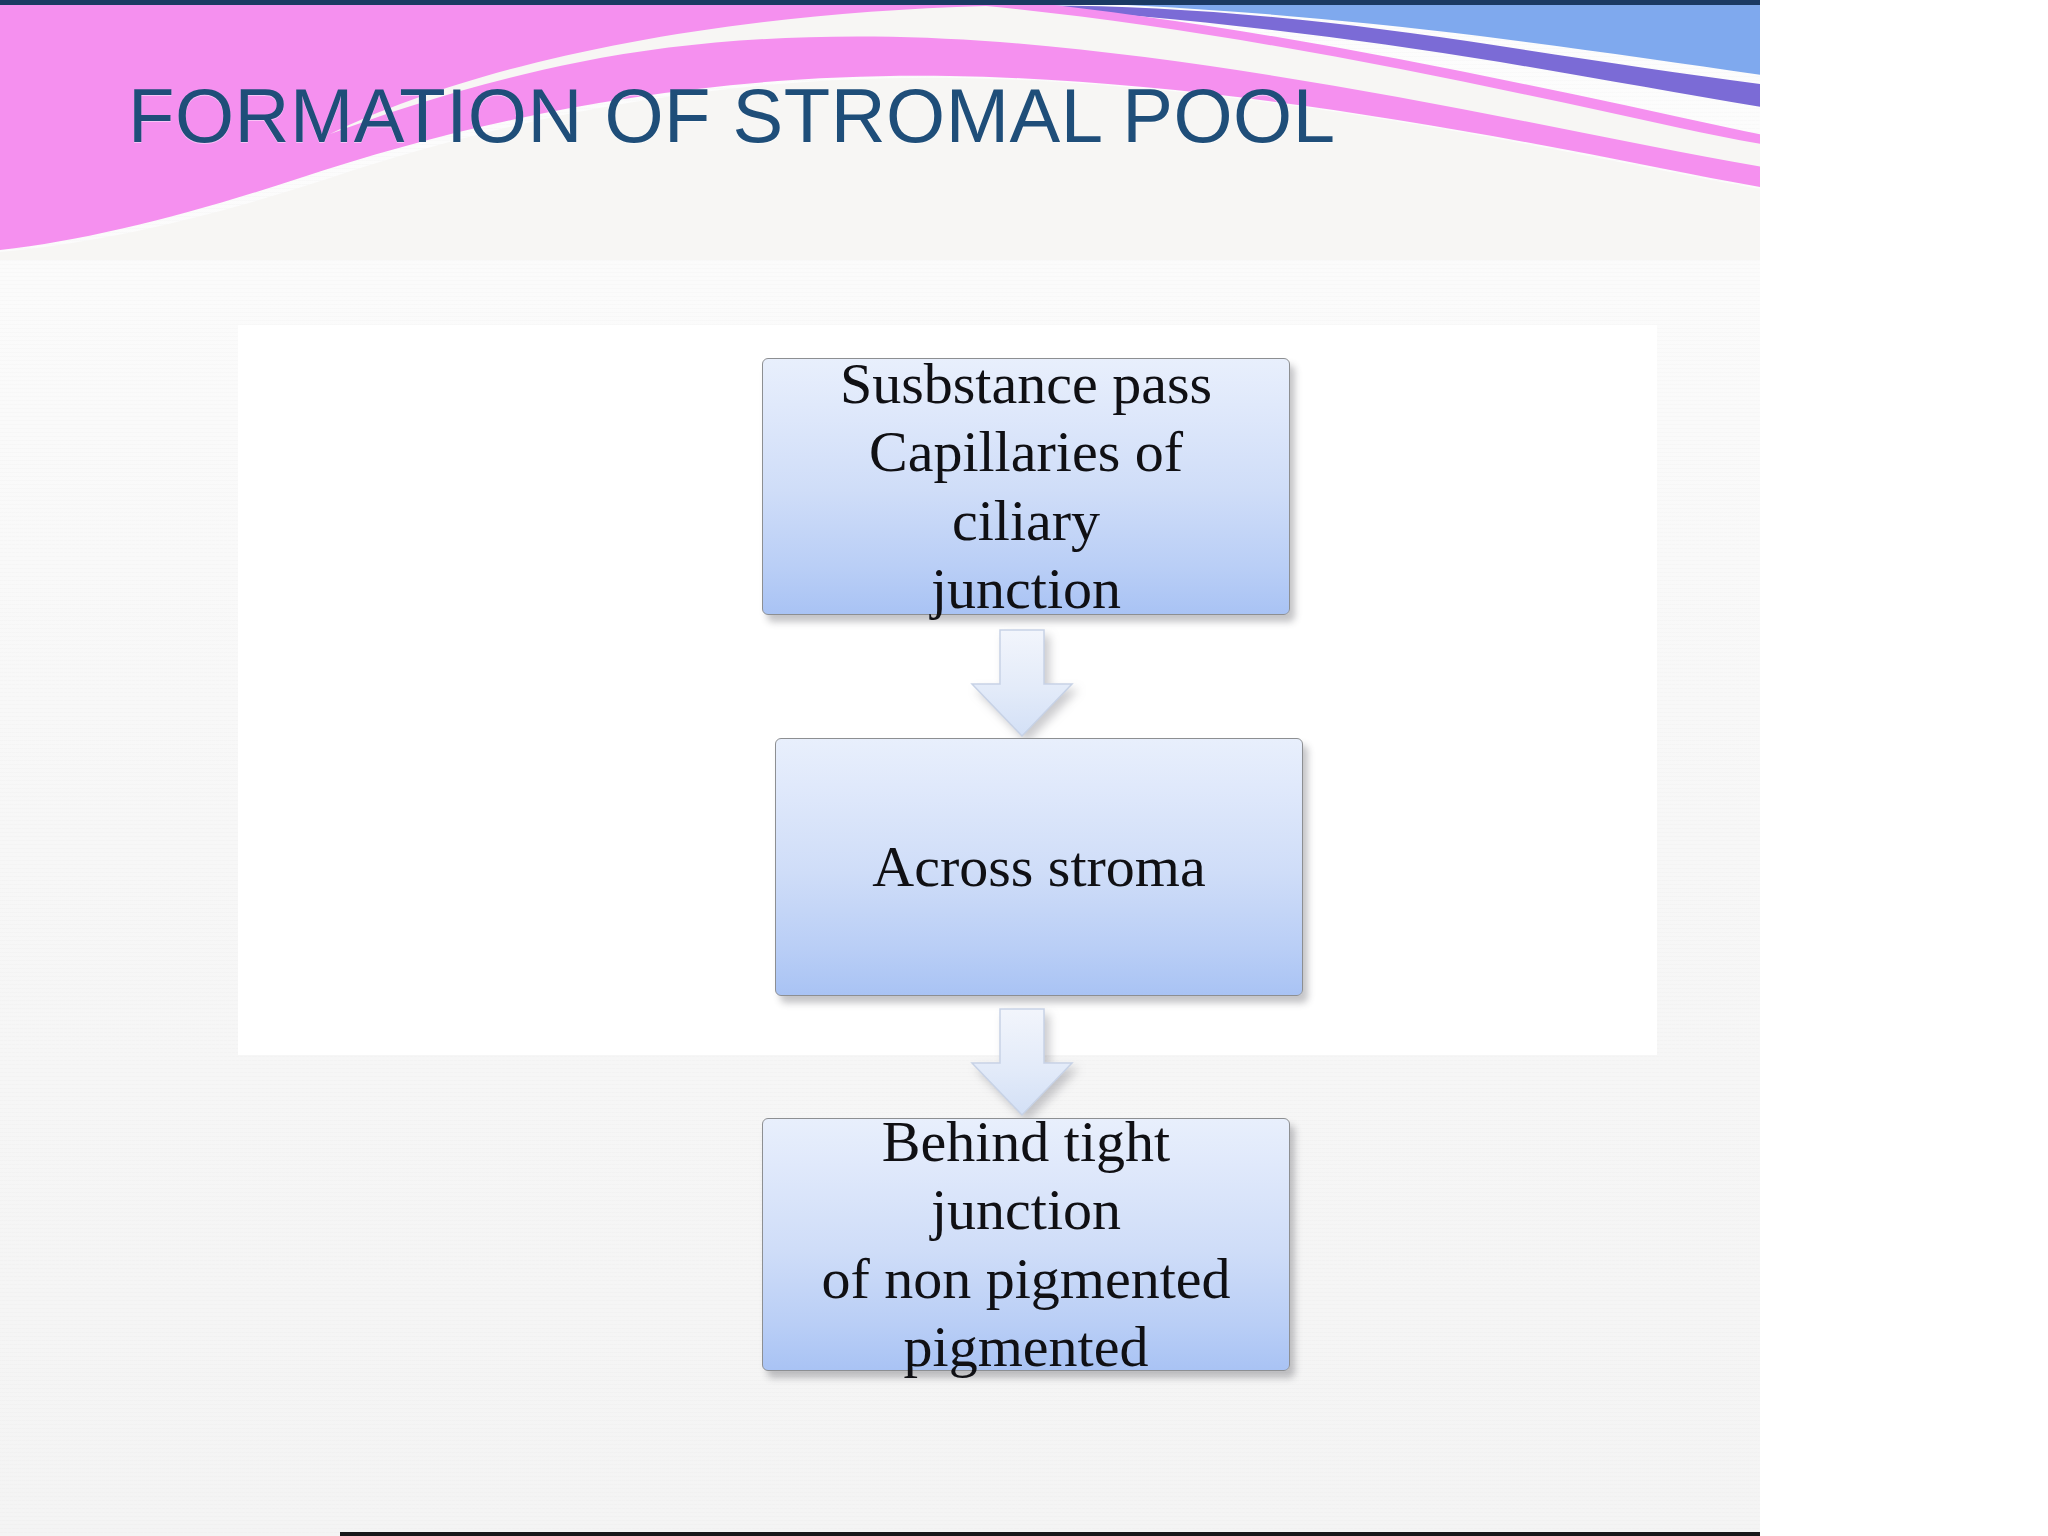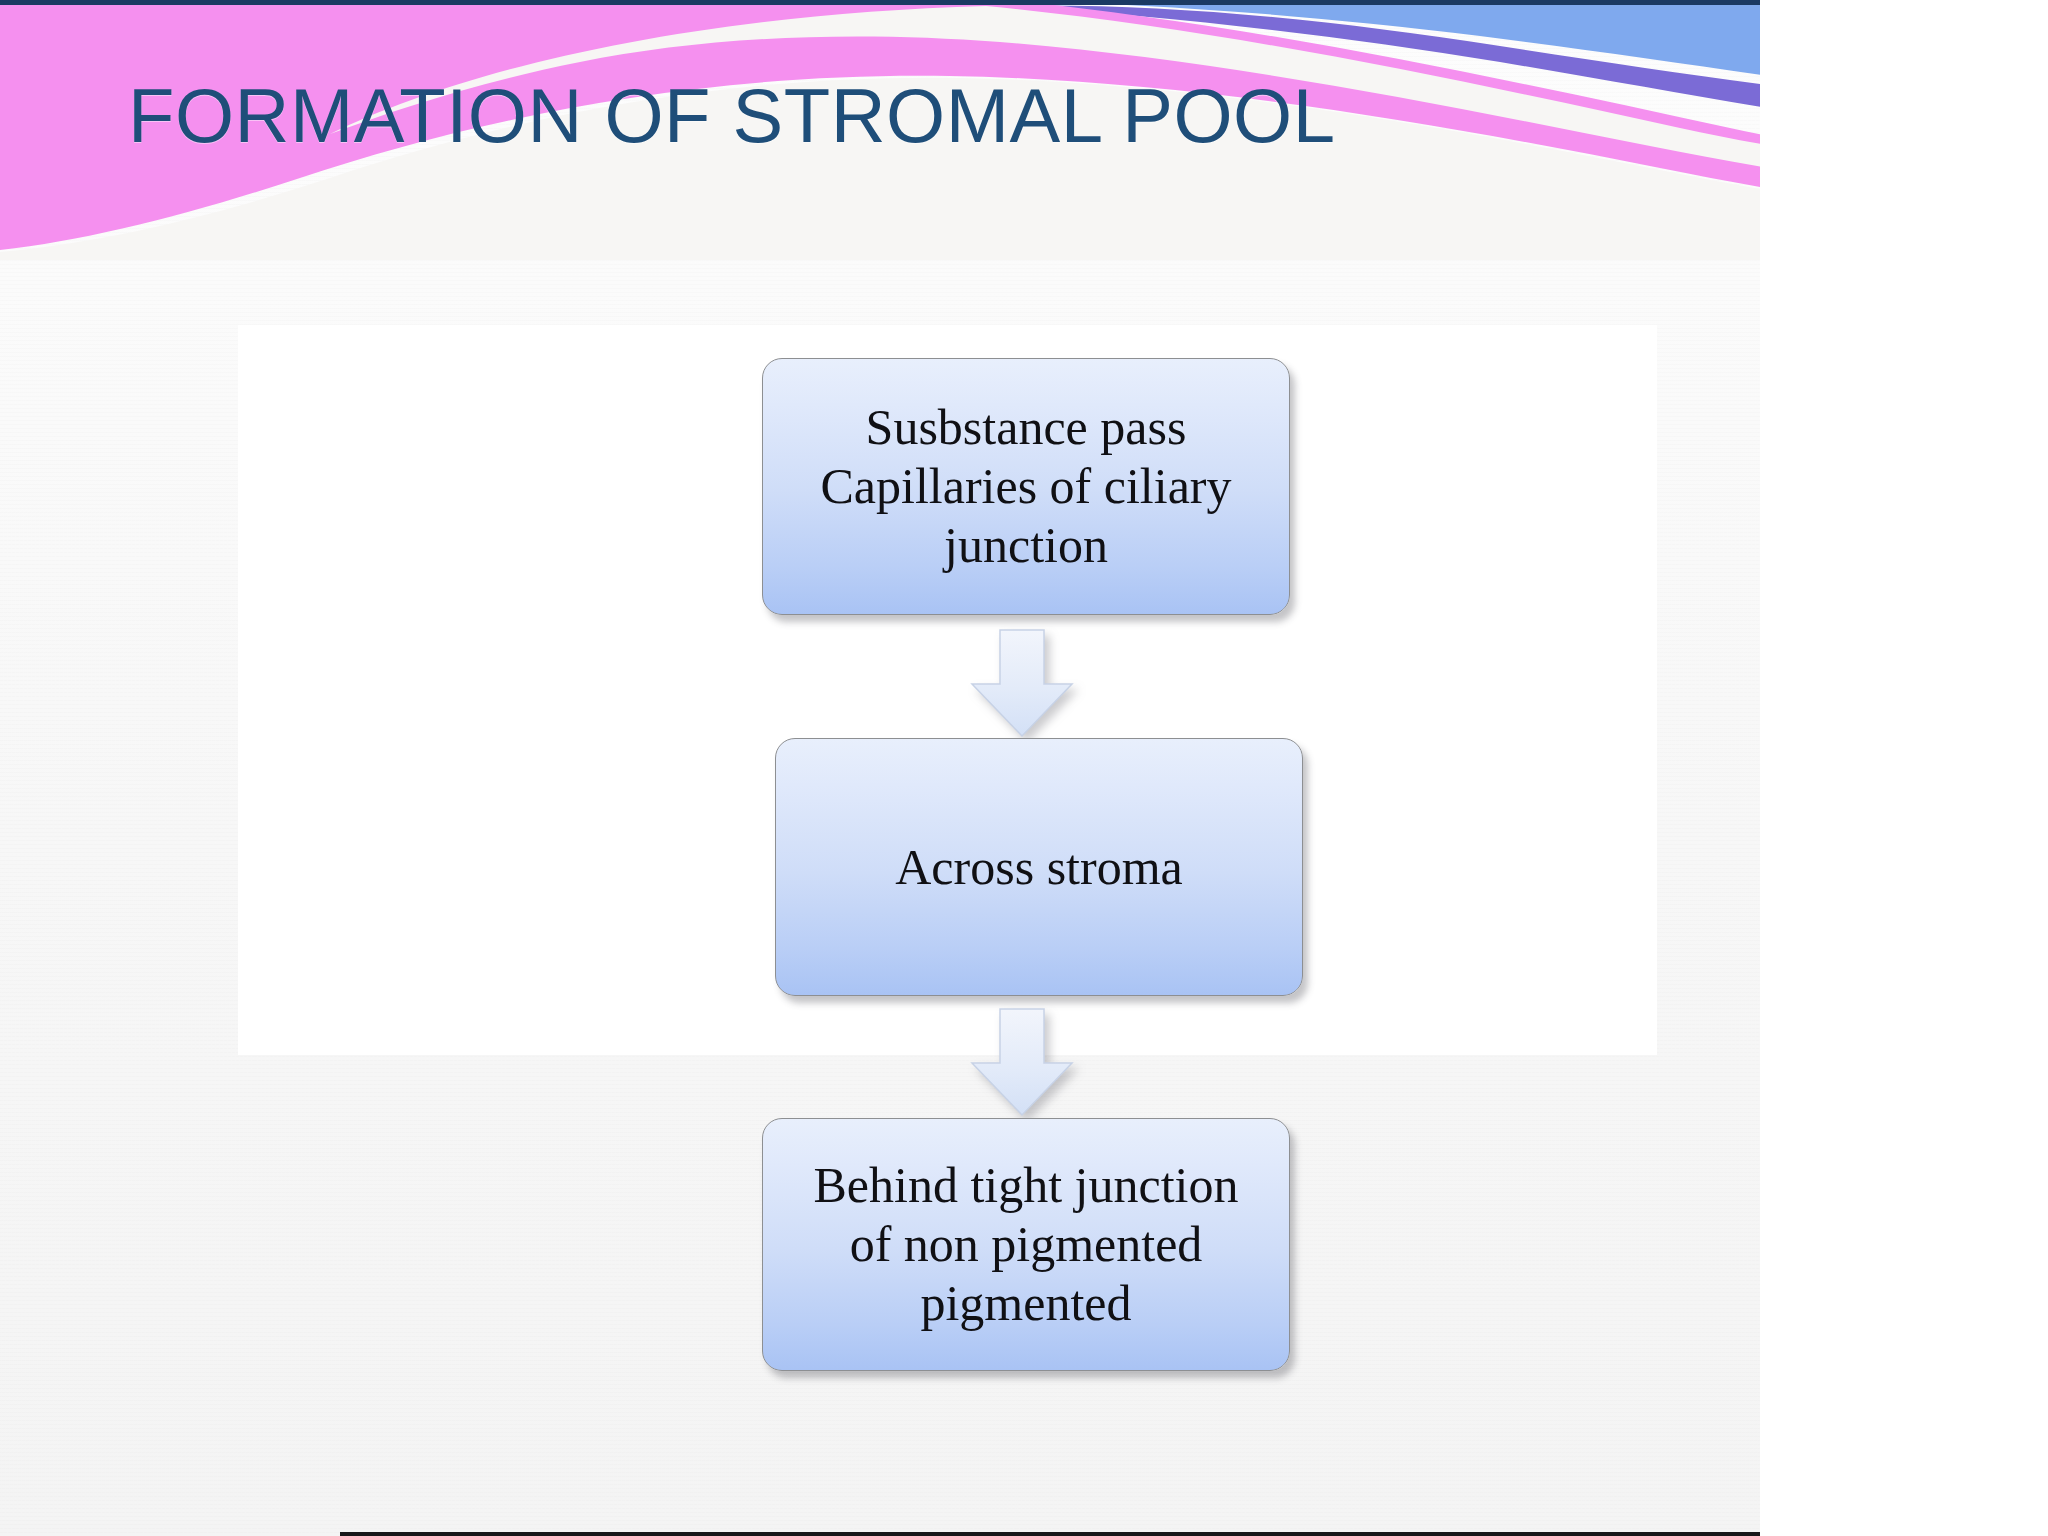--- a/index.html
+++ b/index.html
@@ -86,35 +86,35 @@
     width: 2048px;
     height: 1536px;
     pointer-events: none;
   }
   .flow > * { pointer-events: auto; }
 
   .flow-box {
     position: absolute;
     box-sizing: border-box;
     border: 1.5px solid #8d8f92;
-    border-radius: 20px;
+    border-radius: 6px;
     background: linear-gradient(180deg,
         #e8effc 0%,
         #e0e9fb 18%,
         #cfddf8 52%,
         #b9cef6 82%,
         #a9c3f4 100%);
     box-shadow: 5px 7px 7px rgba(60,60,70,0.30);
     display: flex;
     align-items: center;
     justify-content: center;
     text-align: center;
     color: #101014;
     font-family: "Liberation Serif", "DejaVu Serif", serif;
-    font-size: 50px;
+    font-size: 58px;
     line-height: 1.18;
     padding: 0 26px;
   }
   .flow-box .box-text { display: block; }
 
   #box-1 { left: 762px; top: 358px;  width: 528px; height: 257px; }
   #box-2 { left: 762px; top: 738px;  width: 528px; height: 258px; margin-left: 13px; }
   #box-3 { left: 762px; top: 1118px; width: 528px; height: 253px; }
 
   

